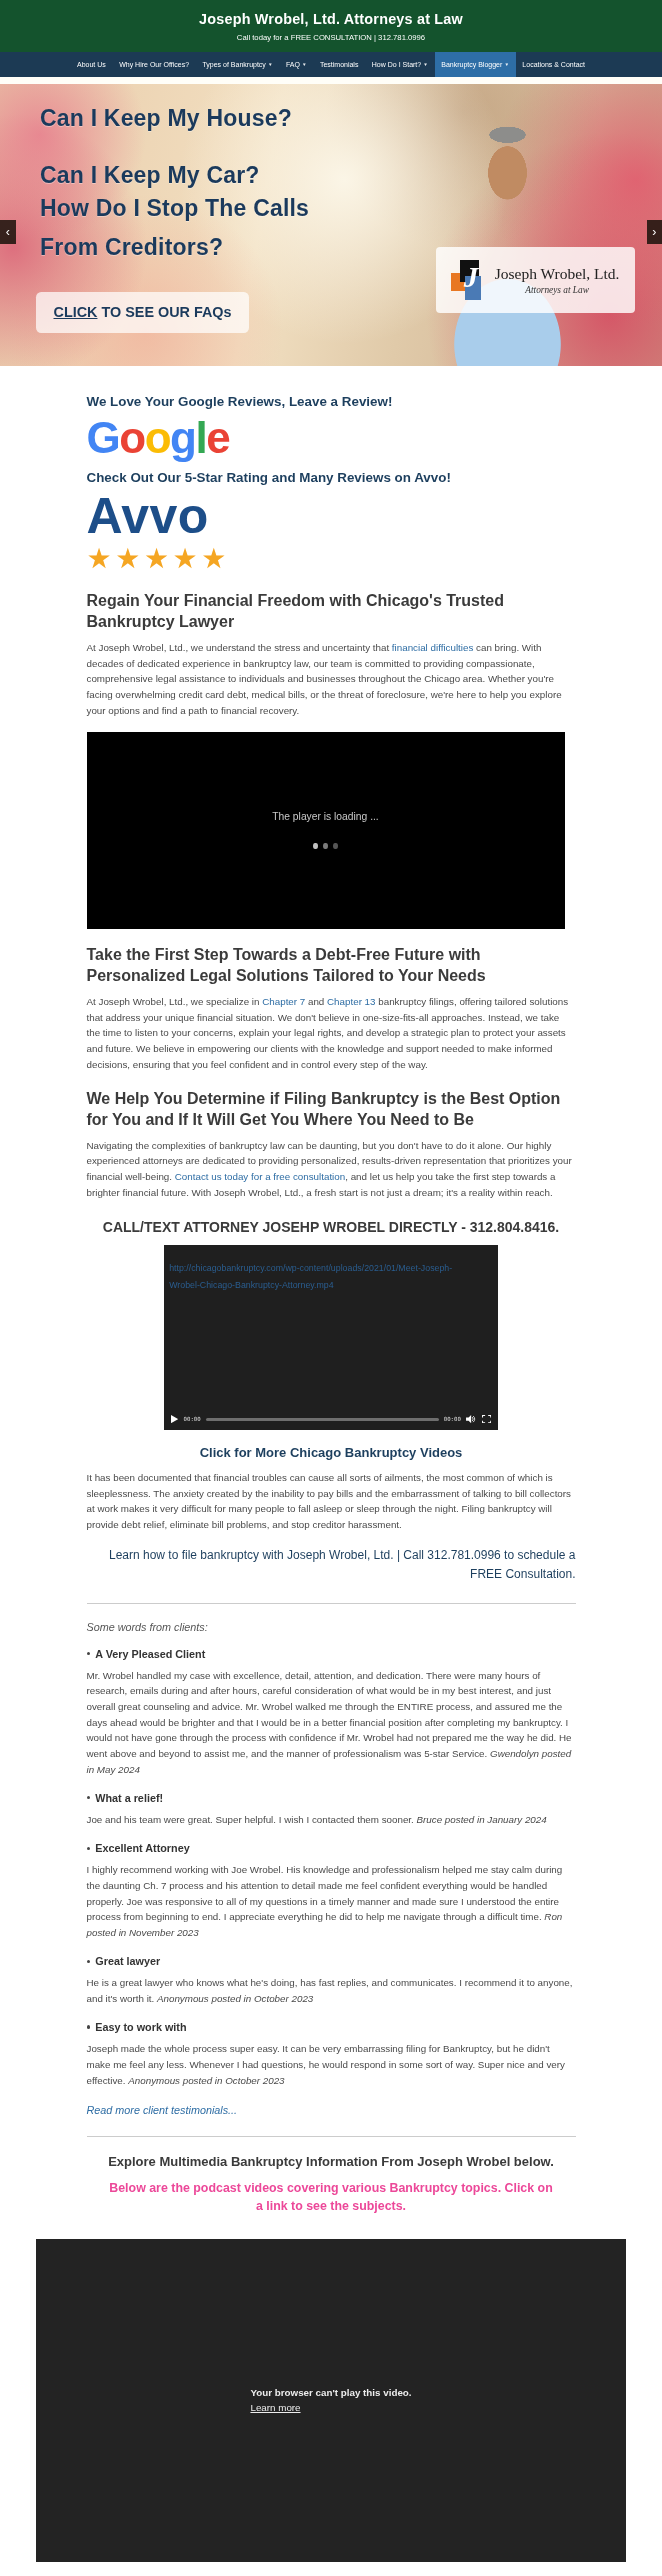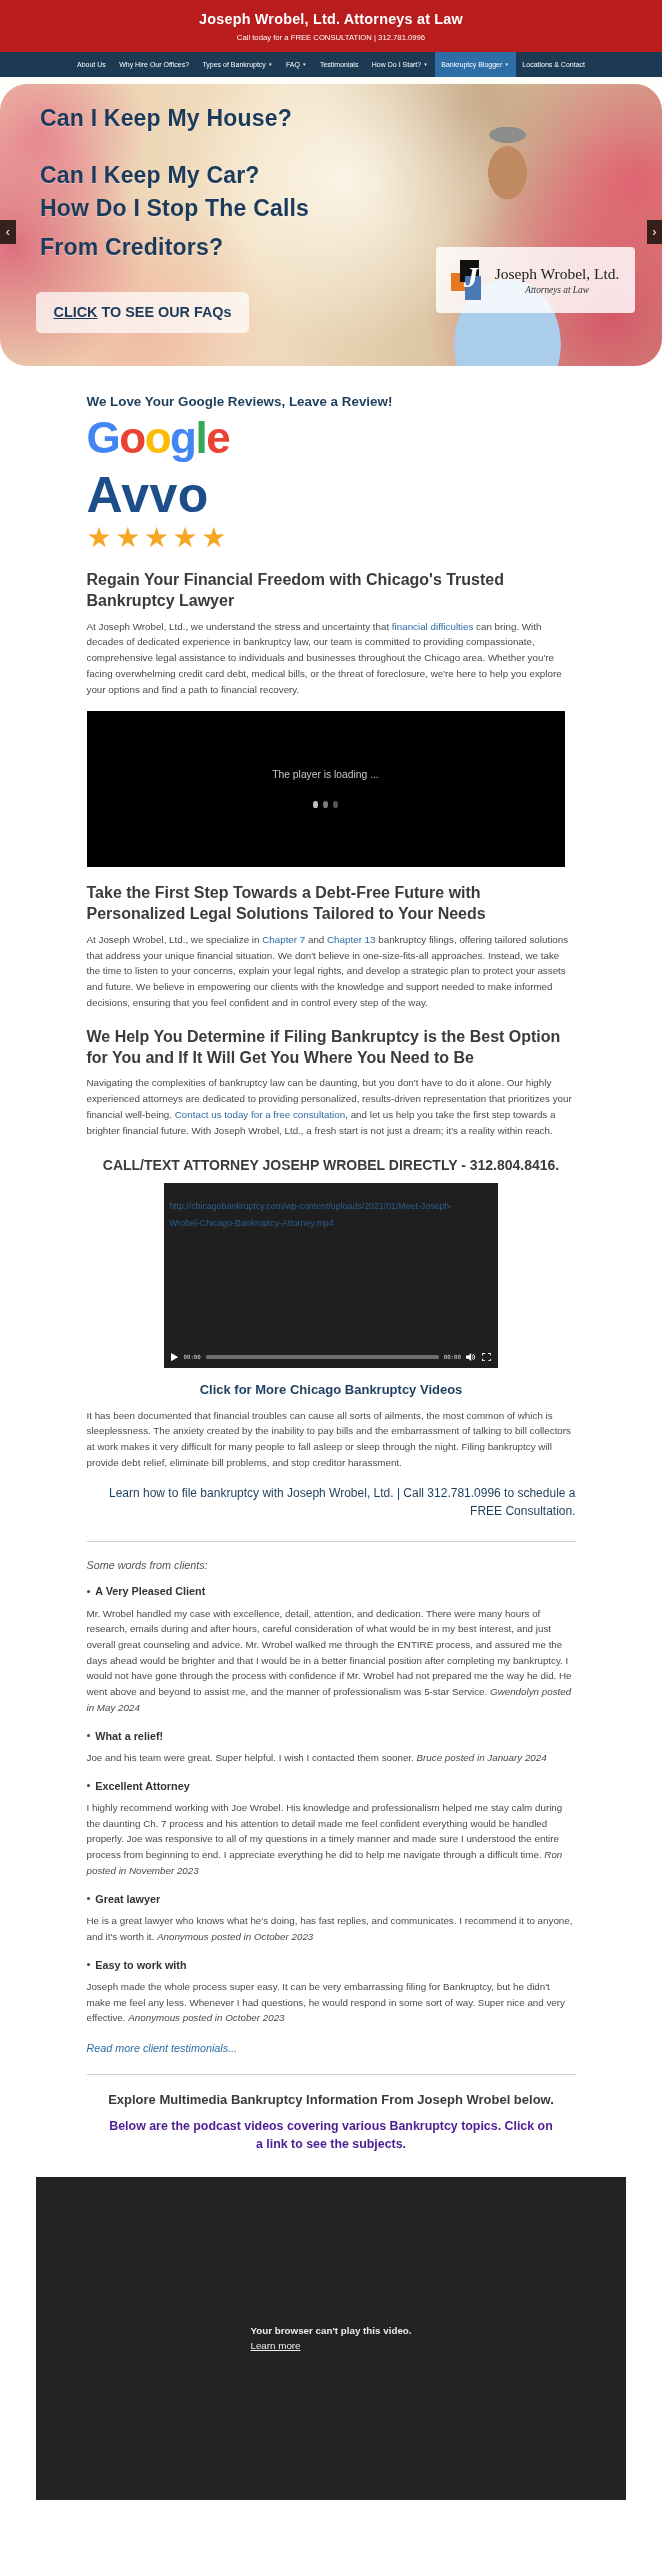--- a/index.html
+++ b/index.html
@@ -1,21 +1,21 @@
 <!DOCTYPE html>
 <html style="font-size:8.2px"><head>
 <meta charset="utf-8">
 <style>
   * { box-sizing: border-box; }
   html,body { margin:0; padding:0; }
   body { width:662px; background:#fff; font-family:"Liberation Sans", sans-serif; color:#4a4a4a; }
   a { cursor:pointer; }
 
   
-  .site-header { background:#b91c1c; color:#fff; text-align:center; padding:11.3px 0 10.3px; }
+  .site-header { background:#14532d; color:#fff; text-align:center; padding:11.3px 0 10.3px; }
   .site-title { font-size:14.4px; font-weight:bold; letter-spacing:0.2px; }
   .site-sub { font-size:7.7px; margin-top:5.7px; }
 
   
   .nav { background:#1c3a54; height:25px; display:flex; justify-content:center; align-items:stretch; }
   .nav-item { color:#fff; font-size:7px; padding:0 6.7px; display:flex; align-items:center; gap:2.1px; cursor:pointer; }
   .nav-item.active { background:#2e6ea6; }
   .caret { font-size:4.6px; opacity:.9; }
 
   
@@ -23,21 +23,20 @@
   .hero { position:relative; height:282px; overflow:hidden;
     background:
       radial-gradient(circle at 6% 18%, rgba(231,122,140,.8), transparent 16%),
       radial-gradient(circle at 2% 58%, rgba(219,95,118,.85), transparent 20%),
       radial-gradient(circle at 22% 88%, rgba(242,168,148,.6), transparent 24%),
       radial-gradient(circle at 52% 34%, rgba(252,247,233,.95), transparent 42%),
       radial-gradient(circle at 70% 10%, rgba(178,142,108,.55), transparent 26%),
       radial-gradient(circle at 96% 34%, rgba(228,86,108,.8), transparent 22%),
       radial-gradient(circle at 92% 82%, rgba(214,72,96,.85), transparent 28%),
       linear-gradient(100deg,#e9cba9,#f2e0c2 40%,#e0caa9 62%,#c9a88a);
-    border-radius: 27px;
   }
   .hero-line { position:absolute; left:40px; color:#1b3a5c; font-weight:800; font-size:23px; letter-spacing:0.2px; text-shadow:0 0.5px 0 rgba(255,255,255,.35); }
   .hl1{ top:20.6px; } .hl2{ top:78px; } .hl3{ top:111px; } .hl4{ top:150px; }
   .hero-man { position:absolute; right:62px; top:10.3px; width:185px; height:272px;
     background:
       radial-gradient(ellipse 30px 13.4px at 50% 15%, #8d8d8b 0 60%, transparent 61%),
       radial-gradient(ellipse 32px 44px at 50% 29%, #c08b62 0 60%, transparent 61%),
       radial-gradient(ellipse 88px 108px at 50% 92%, #a9cdeb 0 60%, transparent 61%);
   }
   .hero-cta { position:absolute; left:36px; top:208px; background:rgba(255,255,255,.72); border-radius:5.2px; padding:12.4px 17.5px; font-size:14.4px; font-weight:800; color:#1b3a5c; }
@@ -57,21 +56,21 @@
   .content { width:489px; margin:0 auto; padding-top:28px; }
   .h-navy { color:#1d3f5e; font-size:13.4px; font-weight:800; margin:0 0 6.2px; }
   .google-word { font-size:44px; font-weight:600; letter-spacing:-1.5px; line-height:1.05; margin-bottom:8.2px; }
   .g-blue{ color:#4285F4; } .g-red{ color:#EA4335; } .g-yellow{ color:#FBBC05; } .g-green{ color:#34A853; }
   .avvo-word { color:#1d4e89; font-size:50px; font-weight:800; letter-spacing:0.5px; line-height:1; margin:3.1px 0 1px; }
   .stars { color:#f5a623; font-size:28px; letter-spacing:3.6px; margin-bottom:13.4px; }
   .h2 { font-size:16px; font-weight:800; color:#3b3b3b; line-height:1.3; margin:16.5px 0 7.2px; }
   .para { font-size:9.8px; line-height:1.6; color:#4a4a4a; margin:0 0 5.2px; }
   .link { color:#2e6da4; text-decoration:none; }
 
-  .video1 { width:478px; height:156px; background:#000; display:flex; flex-direction:column; align-items:center; justify-content:center; margin:13.4px 0 6.2px; }
+  .video1 { width:478px; height:197px; background:#000; display:flex; flex-direction:column; align-items:center; justify-content:center; margin:13.4px 0 6.2px; }
   .v1-text { color:#c9c9c9; font-size:10.3px; }
   .v1-dots { margin-top:20.6px; display:flex; gap:5.7px; }
   .v1-dots i { width:4.6px; height:6.7px; border-radius:50%; }
   .v1-dots i:nth-child(1){ background:#c0c0c0; } .v1-dots i:nth-child(2){ background:#7a7a7a; } .v1-dots i:nth-child(3){ background:#555; }
 
   .h3-center { text-align:center; font-size:14px; font-weight:800; color:#3b3b3b; margin:18.5px 0 10.3px; }
 
   .video2 { width:334px; height:185px; background:#1f1f1f; margin:0 auto; position:relative; }
   .v2-url { position:absolute; left:5.2px; top:15px; width:289px; color:#2a5d8f; font-size:8.8px; line-height:1.95; word-break:break-all; }
   .v2-controls { position:absolute; left:0; right:0; bottom:0; height:21.6px; display:flex; align-items:center; gap:5.2px; padding:0 7.2px; }
@@ -83,21 +82,21 @@
   .learn-line { text-align:right; color:#1d3f5e; font-size:12px; font-weight:400; line-height:1.55; margin:13.4px 0 4.1px; }
   .divider { border:none; border-top:0.5px solid #ccc; margin:19.6px 0 17.5px; }
 
   .tc-intro { font-style:italic; font-size:10.8px; color:#555; margin:0 0 5.2px; }
   .t-head { font-size:10.8px; font-weight:800; color:#333; margin:14.4px 0 8.2px; display:flex; align-items:center; gap:5.7px; }
   .t-head::before { content:""; width:3.1px; height:3.1px; border-radius:50%; background:#444; flex:none; }
   .t-src { font-style:italic; }
   .read-more { font-style:italic; font-size:10.8px; color:#2e6da4; display:inline-block; margin-top:11px; text-decoration:none; }
 
   .mm-h1 { text-align:center; font-weight:800; font-size:13px; color:#3b3b3b; margin:17.5px 0 5.2px; }
-  .mm-h2 { text-align:center; font-weight:800; font-size:12.4px; color:#4c1d95; line-height:1.45; width:453px; margin:10.3px auto 0; }
+  .mm-h2 { text-align:center; font-weight:800; font-size:12.4px; color:#ec4899; line-height:1.45; width:453px; margin:10.3px auto 0; }
 
   .wide { width:590px; margin:0 auto; }
   .video3 { margin-top:23px; height:323px; background:#232323; display:flex; align-items:center; justify-content:center; }
   .v3-box { text-align:left; }
   .v3-text { color:#ededed; font-size:9.8px;font-weight:bold; }
   .v3-learn { color:#ededed; font-size:9.8px; text-decoration:underline; display:inline-block; margin-top:3.6px; }
 </style>
 <title>Joseph Wrobel, Ltd. Attorneys at Law</title></head>
 <body>
 
@@ -160,20 +159,21 @@
   </div>
   <div class="hero-arrow ha-prev">‹</div>
   <div class="hero-arrow ha-next">›</div>
 </section>
 
 <main class="content">
 
   <h3 class="h-navy">We Love Your Google Reviews, Leave a Review!</h3>
   <div class="google-word"><span class="g-blue">G</span><span class="g-red">o</span><span class="g-yellow">o</span><span class="g-blue">g</span><span class="g-green">l</span><span class="g-red">e</span></div>
 
+  <h3 class="h-navy">Check Out Our 5-Star Rating and Many Reviews on Avvo!</h3>
   <div class="avvo-word">Avvo</div>
   <div class="stars">★★★★★</div>
 
   <h2 class="h2">Regain Your Financial Freedom with Chicago's Trusted Bankruptcy Lawyer</h2>
   <p class="para"><span>At Joseph Wrobel, Ltd., we understand the stress and uncertainty that </span><a class="link">financial difficulties</a><span> can bring. With decades of dedicated experience in bankruptcy law, our team is committed to providing compassionate, comprehensive legal assistance to individuals and businesses throughout the Chicago area. Whether you're facing overwhelming credit card debt, medical bills, or the threat of foreclosure, we're here to help you explore your options and find a path to financial recovery.</span></p>
 
   <div class="video1">
     <div class="v1-text">The player is loading ...</div>
     <div class="v1-dots">
         <i></i>

